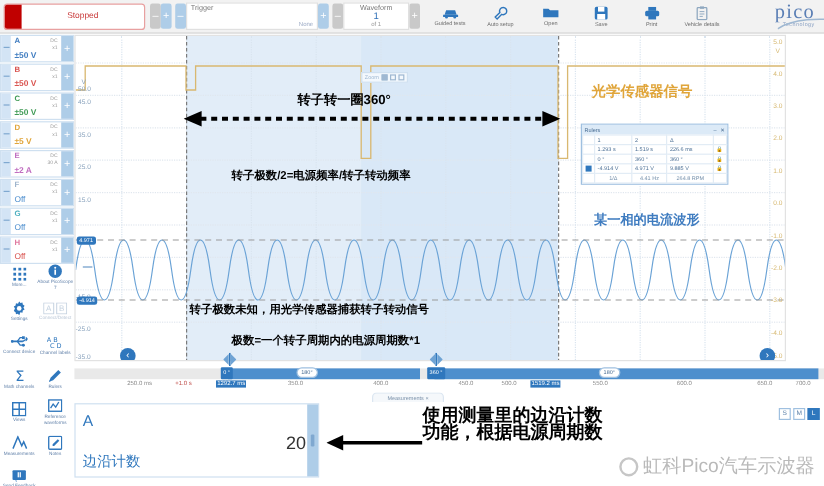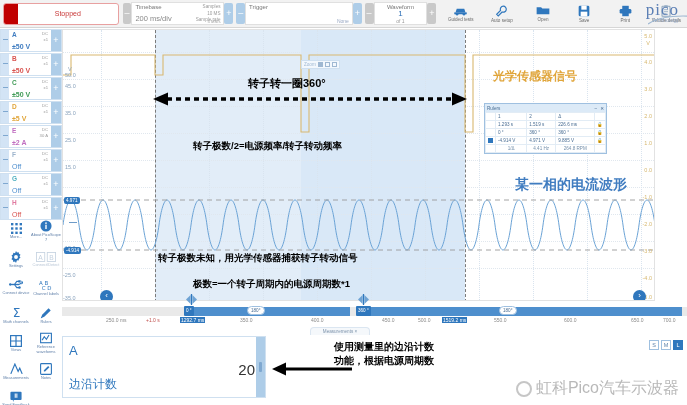--- a/index.html
+++ b/index.html
@@ -146,21 +146,21 @@
               text-align: center; line-height: 7px; }
   .meas-panel { position: absolute; left: 62px; top: 336px; width: 204px; height: 62px;
                 background: #fff; border: 1px solid #cfe0f0; }
   .meas-panel .ch { position: absolute; left: 6px; top: 6px; font-size: 13px; color: #2f77bd; }
   .meas-panel .nm { position: absolute; left: 6px; bottom: 4px; font-size: 12px; color: #2f77bd; }
   .meas-panel .val { position: absolute; right: 10px; top: 24px; font-size: 15px; color: #333; }
   .meas-scroll { position: absolute; right: 0; top: 0; width: 9px; height: 60px; background: #aecde8; }
   .meas-scroll i { position: absolute; left: 3px; top: 25px; width: 3px; height: 10px;
                    background: #7fa8d0; border-radius: 1px; }
 
-  .bot-ann { position: absolute; left: 334px; top: 340px; font-size: 10px;
+  .bot-ann { position: absolute; left: 352px; top: 340px; font-size: 15px;
              font-weight: bold; color: #000; line-height: 14px; }
   .sml { position: absolute; right: 4px; top: 340px; display: flex; gap: 2px; }
   .sml span { width: 10px; height: 10px; border: 1px solid #9fc0e0; color: #5d82aa;
               font-size: 5.5px; text-align: center; line-height: 9px; }
   .sml span.act { background: #2f77bd; color: #fff; border-color: #2f77bd; }
   .wmark { position: absolute; right: 8px; bottom: 6px; display: flex; align-items: center;
            gap: 4px; color: #b9b9b9; font-size: 16px; font-family: "Liberation Sans", sans-serif; }
   .wmark .ring { width: 16px; height: 16px; border: 2px solid #c6c6c6; border-radius: 50%; }
 </style>
 </head>
@@ -169,28 +169,20 @@
 <div id="app">
 
   <div class="toolbar">
 
     <div class="run-btn">
       <div class="sq"></div>
       <div class="lbl">Stopped</div>
     </div>
 
     <div class="spin" style="margin-left:4px">–</div>
-    <div class="panelbox tb-timebase">
-      <div class="pb-title">Timebase</div>
-      <div class="pb-val">200 ms/div</div>
-      <div class="pb-r1">Samples</div>
-      <div class="pb-r2">10 MS</div>
-      <div class="pb-r3">Sample rate</div>
-      <div class="pb-br" style="font-size:4.2px;color:#9a9a9a">5 MS/s</div>
-    </div>
     <div class="spin blue">+</div>
 
     <div class="spin blue" style="margin-left:3px">–</div>
     <div class="panelbox tb-trigger">
       <div class="pb-title">Trigger</div>
       <div class="pb-br">None</div>
     </div>
     <div class="spin blue">+</div>
 
     <div class="spin" style="margin-left:3px">–</div>
@@ -602,21 +594,21 @@
           <td class="c">1/Δ</td>
           <td class="c">4.41 Hz</td>
           <td class="c">264.8 RPM</td>
           <td></td>
         </tr>
       </tbody>
         </table>
     </div>
 
     <div class="ann ann-cn-orange" style="left:430px;top:38px;font-size:12px">光学传感器信号</div>
-    <div class="ann ann-cn-blue" style="left:452px;top:146px;font-size:14px">某一相的电流波形</div>
+    <div class="ann ann-cn-blue" style="left:432px;top:146px;font-size:11px">某一相的电流波形</div>
 
     <div class="ann ann-title" style="left:185px;top:46px">转子转一圈360°</div>
     <svg style="position:absolute;left:90px;top:62px" width="315" height="14">
       <line x1="14" y1="7" x2="300" y2="7" stroke="#000" stroke-width="3.4" stroke-dasharray="5,4"></line>
       <polygon points="0,7 15,0.5 15,13.5" fill="#000"></polygon>
       <polygon points="314,7 299,0.5 299,13.5" fill="#000"></polygon>
     </svg>
     <div class="ann ann-sub" style="left:130px;top:110px">转子极数/2=电源频率/转子转动频率</div>
     <div class="ann ann-sub" style="left:95px;top:222px">转子极数未知，用光学传感器捕获转子转动信号</div>
     <div class="ann ann-sub" style="left:130px;top:248px">极数=一个转子周期内的电源周期数*1</div>

